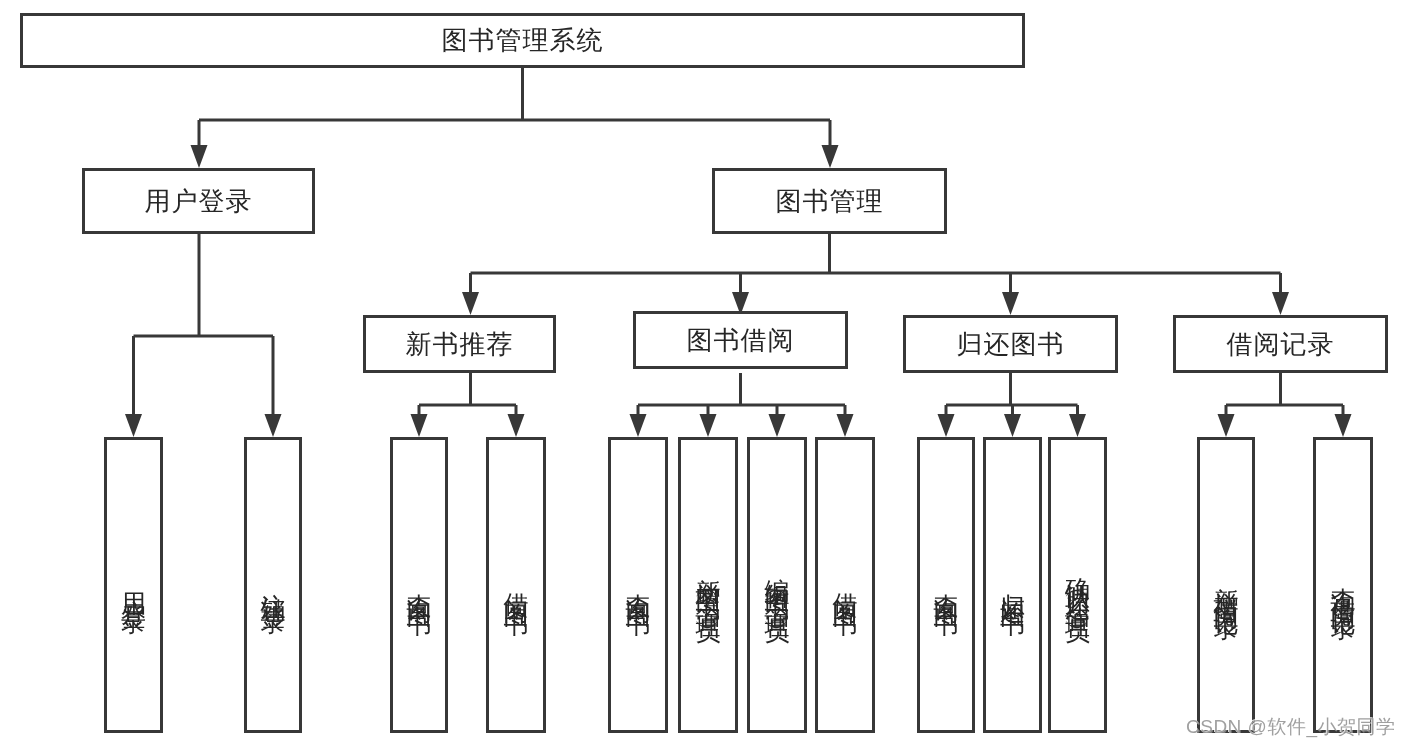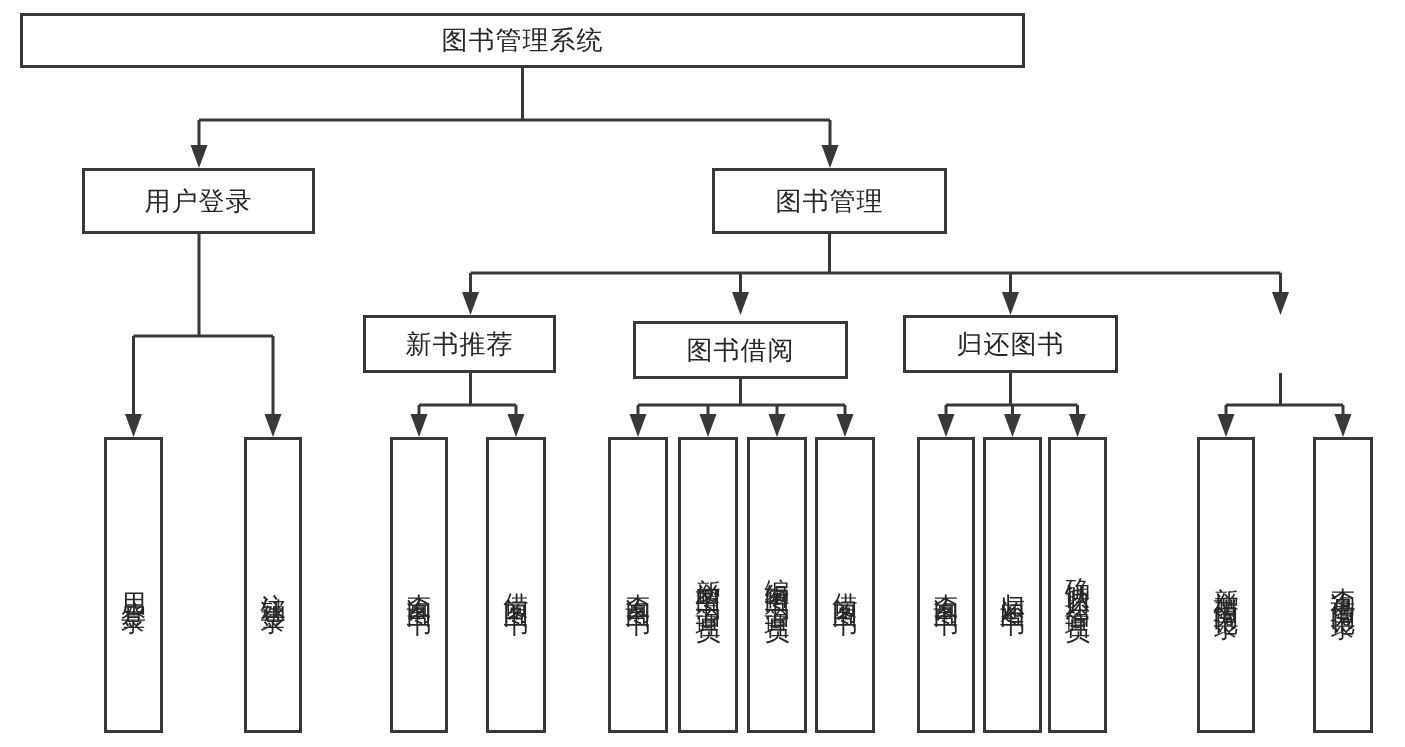--- a/index.html
+++ b/index.html
@@ -84,34 +84,36 @@
       <path d="M1217.5 414 L1234.5 414 L1226 437 Z M1334.5 414 L1351.5 414 L1343 437 Z" fill="#383838" stroke="none"></path>
     </g>
   </svg>
 
   <div class="node" style="left:20px; top:13px; width:1005px; height:55px;">图书管理系统</div>
 
   <div class="node" style="left:82px; top:168px; width:233px; height:66px;">用户登录</div>
   <div class="node" style="left:712px; top:168px; width:235px; height:66px;text-align:right;">图书管理</div>
 
   <div class="node" style="left:363px; top:315px; width:193px; height:58px;">新书推荐</div>
-  <div class="node" style="left:633px; top:321px; width:215px; height:58px;">图书借阅</div>
+  <div class="node" style="left:633px; top:311px; width:215px; height:58px;">图书借阅</div>
   <div class="node" style="left:903px; top:315px; width:215px; height:58px;">归还图书</div>
+  <div class="node" style="left:1173px; top:315px; width:215px; height:58px;">借阅记录</div>
 
   <div class="node vnode" style="left:104px; top:437px; width:59px; height:296px;">用户登录</div>
   <div class="node vnode" style="left:244px; top:437px; width:58px; height:296px;">注销登录</div>
 
   <div class="node vnode" style="left:390px; top:437px; width:58px; height:296px;">查询图书</div>
   <div class="node vnode" style="left:486px; top:437px; width:60px; height:296px;">借阅图书</div>
 
   <div class="node vnode" style="left:608px; top:437px; width:60px; height:296px;">查询图书</div>
   <div class="node vnode" style="left:678px; top:437px; width:60px; height:296px;">新增图书（管理员）</div>
   <div class="node vnode" style="left:747px; top:437px; width:60px; height:296px;">编辑图书（管理员）</div>
   <div class="node vnode" style="left:815px; top:437px; width:60px; height:296px;">借阅图书</div>
 
   <div class="node vnode" style="left:917px; top:437px; width:58px; height:296px;">查询图书</div>
   <div class="node vnode" style="left:983px; top:437px; width:59px; height:296px;">归还图书</div>
   <div class="node vnode" style="left:1048px; top:437px; width:59px; height:296px;">确认归还（管理员）</div>
 
   <div class="node vnode" style="left:1197px; top:437px; width:58px; height:296px;">新增借阅记录</div>
   <div class="node vnode" style="left:1313px; top:437px; width:60px; height:296px;">查询借阅记录</div>
 
+  <div class="watermark">CSDN @软件_小贺同学</div>
 </div>
 
 </body></html>

